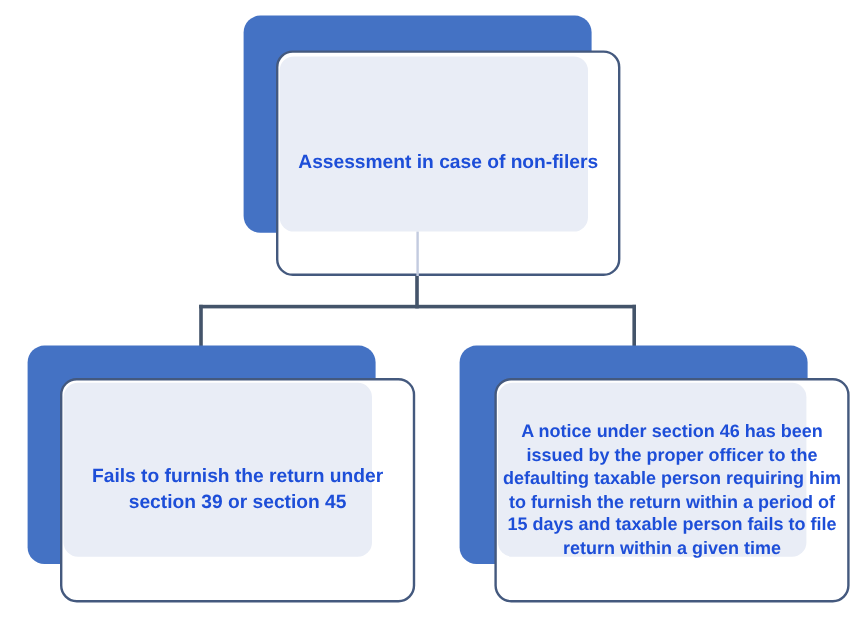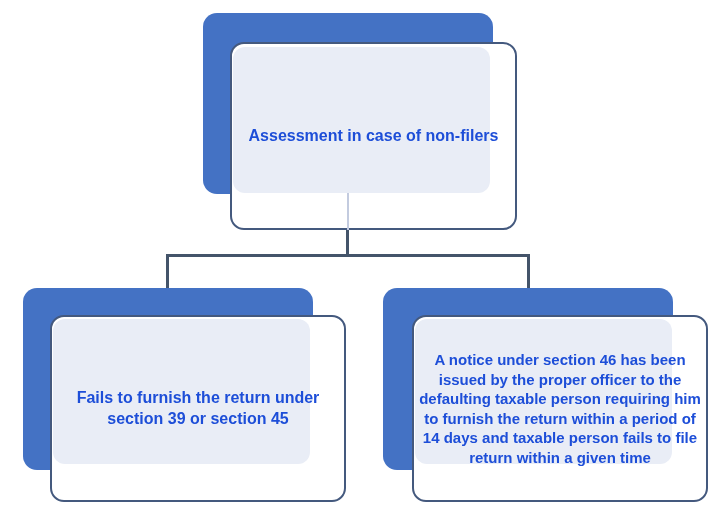--- a/index.html
+++ b/index.html
@@ -106,16 +106,16 @@
     <div class="shadow-box"></div>
     <div class="frame-box"></div>
     <div class="panel-box"></div>
     <div class="node-label">Fails to furnish the return under section 39 or section 45</div>
   </div>
 
   <div class="node" id="node-child2">
     <div class="shadow-box"></div>
     <div class="frame-box"></div>
     <div class="panel-box"></div>
-    <div class="node-label">A notice under section 46 has been issued by the proper officer to the defaulting taxable person requiring him to furnish the return within a period of 14 days and taxable person fails to file return within a given time</div>
+    <div class="node-label">A notice under section 46 has been issued by the proper officer to the defaulting taxable person requiring him to furnish the return within a period of 15 days and taxable person fails to file return within a given time</div>
   </div>
 
 </div>
 
 </body></html>

